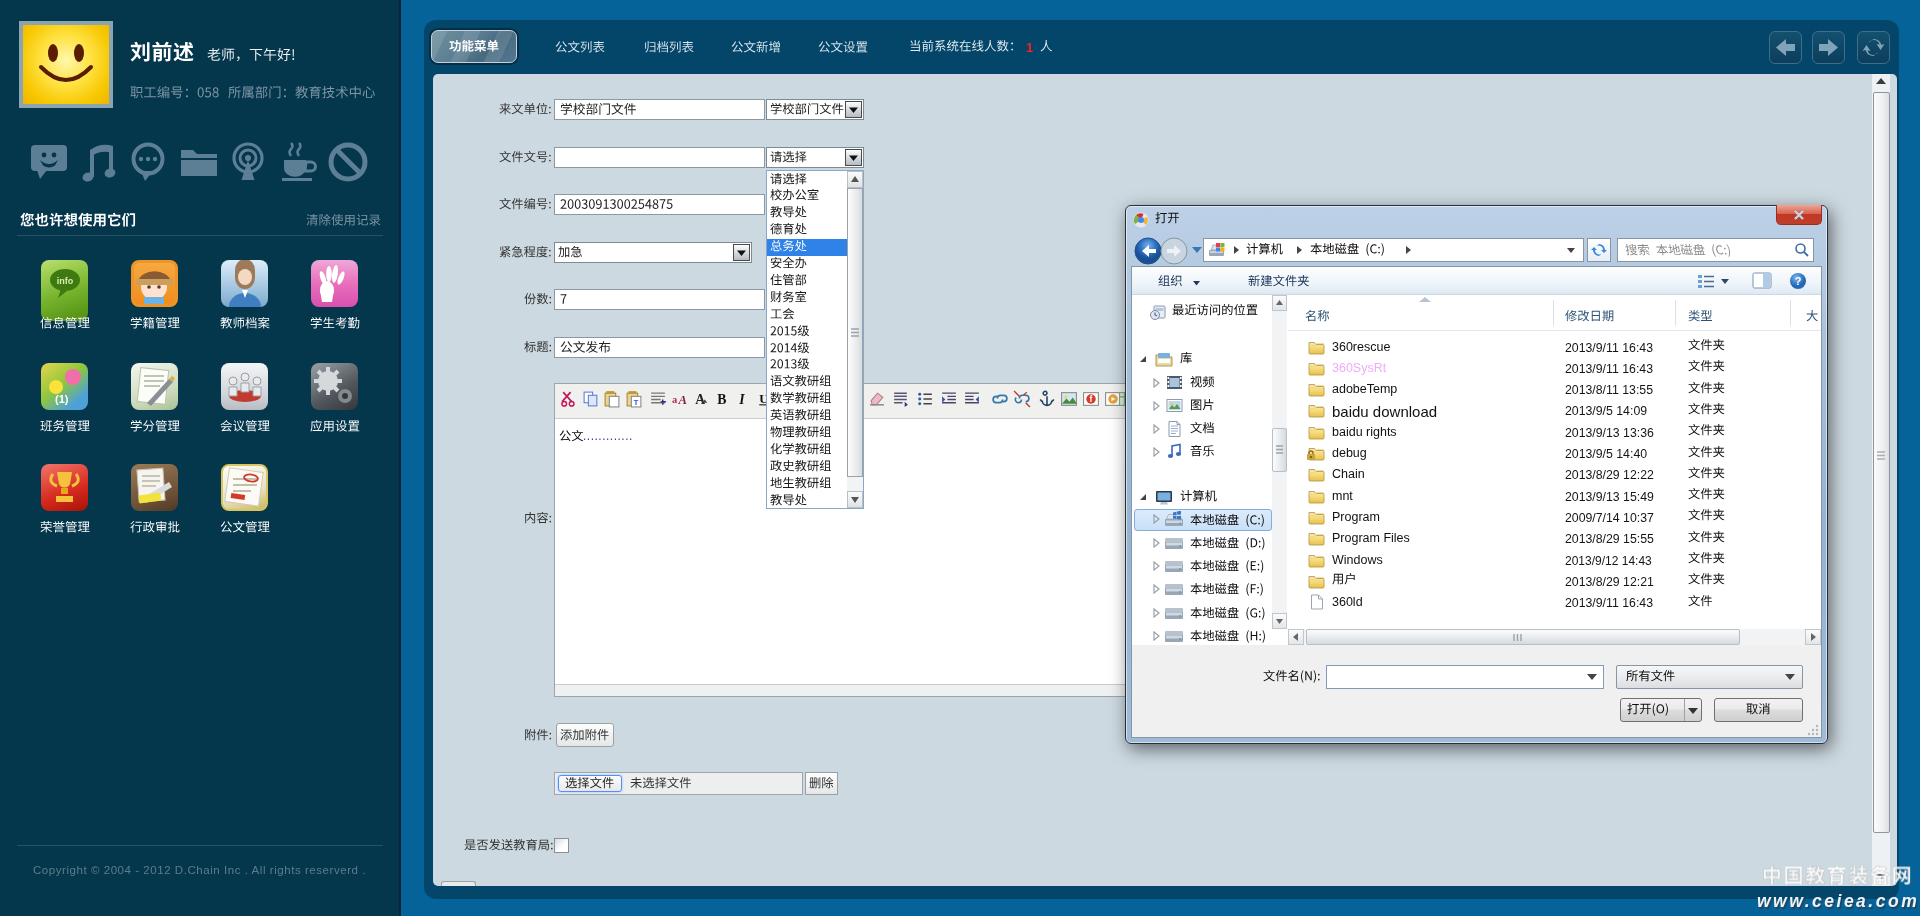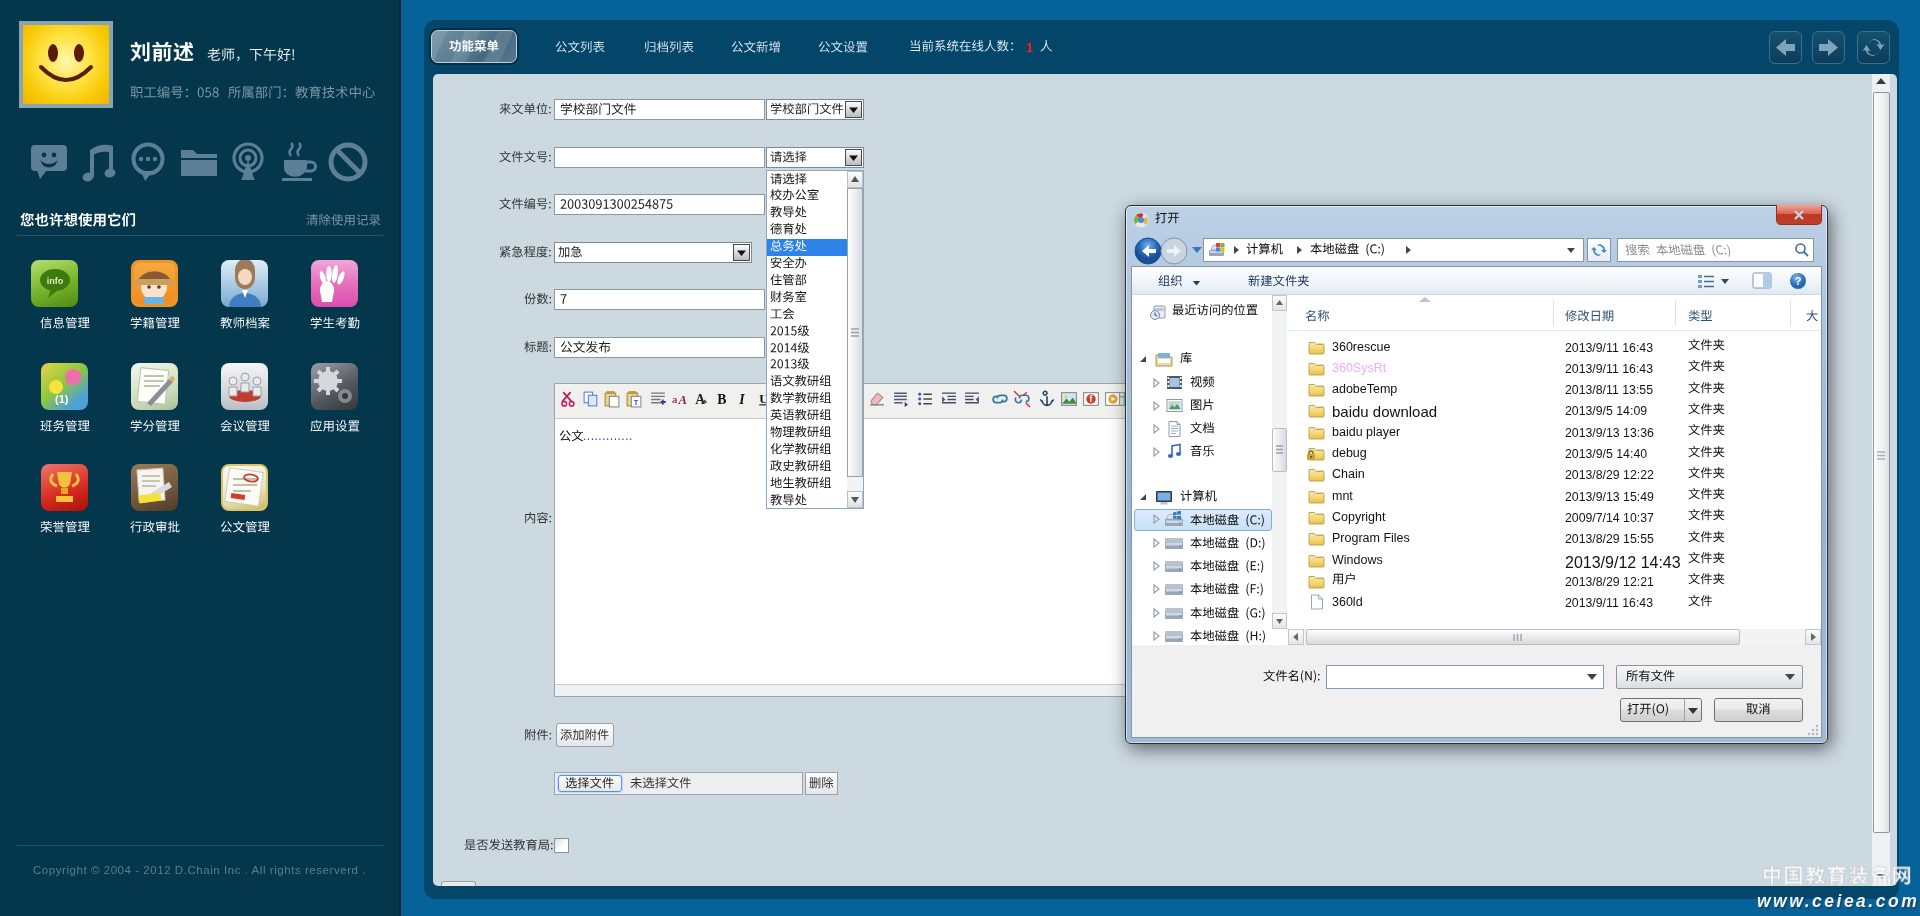--- a/index.html
+++ b/index.html
@@ -317,21 +317,21 @@
     <g fill="#7e96a5" transform="translate(0,10.50) scale(0.01250,-0.01250)">
       <use href="#r6e05" x="0"></use>
       <use href="#r9664" x="1000"></use>
       <use href="#r4f7f" x="2000"></use>
       <use href="#r7528" x="3000"></use>
       <use href="#r8bb0" x="4000"></use>
       <use href="#r5f55" x="5000"></use>
     </g>
   </svg>
 <div class="ab" style="left:17px;top:235px;width:366px;height:1px;background:#2a5163"></div>
-<div class="ab" style="left:31px;top:260px;width:47px;height:47px;border-radius:8px;background:linear-gradient(160deg,#b8e06c,#76b32c 55%,#4f8c12);overflow:hidden"><svg width="47" height="47">
+<div class="ab" style="left:41px;top:260px;width:47px;height:61px;border-radius:8px;background:linear-gradient(160deg,#b8e06c,#76b32c 55%,#4f8c12);overflow:hidden"><svg width="47" height="47">
       <ellipse cx="24" cy="20" rx="15" ry="11" fill="#3f7a10"></ellipse>
       <path d="M20 29l-3 9 9-7z" fill="#3f7a10"></path>
       <text x="24" y="24" font-size="9" font-weight="bold" fill="#d7f0ae" text-anchor="middle" font-family="Liberation Sans">info</text>
     </svg></div>
 <svg class="tx" style="left:39.5px;top:317.0px" width="50.0" height="13.2">
     <g fill="#ffffff" transform="translate(0,10.50) scale(0.01250,-0.01250)">
       <use href="#r4fe1" x="0"></use>
       <use href="#r606f" x="1000"></use>
       <use href="#r7ba1" x="2000"></use>
       <use href="#r7406" x="3000"></use>
@@ -1617,21 +1617,21 @@
     <defs>
       <linearGradient id="gfold" x1="0" y1="0" x2="0" y2="1">
         <stop offset="0" stop-color="#fce9a8"></stop>
         <stop offset=".5" stop-color="#f5d878"></stop>
         <stop offset="1" stop-color="#e8c04a"></stop>
       </linearGradient>
     </defs>
     <path d="M1 3.5h5.5l1.5 2H15a1 1 0 011 1V14a1 1 0 01-1 1H2a1 1 0 01-1-1z" fill="url(#gfold)" stroke="#b09340" stroke-width=".8"></path>
     <path d="M1 6.5h6l2-2h7" fill="none" stroke="#e8d48a" stroke-width=".8"></path>
   </svg>
-<span class="ab" style="z-index:21;left:1332px;top:425px;font-size:12.5px;color:#111;z-index:21">baidu player</span>
+<span class="ab" style="z-index:21;left:1332px;top:425px;font-size:12.5px;color:#111;z-index:21">baidu rights</span>
 <span class="ab" style="z-index:21;left:1565px;top:426px;font-size:12.3px;color:#151515;z-index:21">2013/9/13 13:36</span>
 <svg class="tx" style="z-index:21;left:1688.0px;top:424.2px" width="36.9" height="13.0">
     <g fill="#151515" transform="translate(0,10.33) scale(0.01230,-0.01230)">
       <use href="#r6587" x="0"></use>
       <use href="#r4ef6" x="1000"></use>
       <use href="#r5939" x="2000"></use>
     </g>
   </svg>
 <svg class="ab" style="z-index:21;left:1308px;top:445px" width="17" height="16">
     <defs>
@@ -1702,21 +1702,21 @@
     <defs>
       <linearGradient id="gfold" x1="0" y1="0" x2="0" y2="1">
         <stop offset="0" stop-color="#fce9a8"></stop>
         <stop offset=".5" stop-color="#f5d878"></stop>
         <stop offset="1" stop-color="#e8c04a"></stop>
       </linearGradient>
     </defs>
     <path d="M1 3.5h5.5l1.5 2H15a1 1 0 011 1V14a1 1 0 01-1 1H2a1 1 0 01-1-1z" fill="url(#gfold)" stroke="#b09340" stroke-width=".8"></path>
     <path d="M1 6.5h6l2-2h7" fill="none" stroke="#e8d48a" stroke-width=".8"></path>
   </svg>
-<span class="ab" style="z-index:21;left:1332px;top:510px;font-size:12.5px;color:#111;z-index:21">Copyright</span>
+<span class="ab" style="z-index:21;left:1332px;top:510px;font-size:12.5px;color:#111;z-index:21">Program</span>
 <span class="ab" style="z-index:21;left:1565px;top:511px;font-size:12.3px;color:#151515;z-index:21">2009/7/14 10:37</span>
 <svg class="tx" style="z-index:21;left:1688.0px;top:509.4px" width="36.9" height="13.0">
     <g fill="#151515" transform="translate(0,10.33) scale(0.01230,-0.01230)">
       <use href="#r6587" x="0"></use>
       <use href="#r4ef6" x="1000"></use>
       <use href="#r5939" x="2000"></use>
     </g>
   </svg>
 <svg class="ab" style="z-index:21;left:1308px;top:530px" width="17" height="16">
     <defs>
@@ -1743,21 +1743,21 @@
       <linearGradient id="gfold" x1="0" y1="0" x2="0" y2="1">
         <stop offset="0" stop-color="#fce9a8"></stop>
         <stop offset=".5" stop-color="#f5d878"></stop>
         <stop offset="1" stop-color="#e8c04a"></stop>
       </linearGradient>
     </defs>
     <path d="M1 3.5h5.5l1.5 2H15a1 1 0 011 1V14a1 1 0 01-1 1H2a1 1 0 01-1-1z" fill="url(#gfold)" stroke="#b09340" stroke-width=".8"></path>
     <path d="M1 6.5h6l2-2h7" fill="none" stroke="#e8d48a" stroke-width=".8"></path>
   </svg>
 <span class="ab" style="z-index:21;left:1332px;top:553px;font-size:12.5px;color:#111;z-index:21">Windows</span>
-<span class="ab" style="z-index:21;left:1565px;top:554px;font-size:16px;color:#151515;z-index:21">2013/9/12 14:43</span>
+<span class="ab" style="z-index:21;left:1565px;top:554px;font-size:12px;color:#151515;z-index:21">2013/9/12 14:43</span>
 <svg class="tx" style="z-index:21;left:1688.0px;top:552.0px" width="36.9" height="13.0">
     <g fill="#151515" transform="translate(0,10.33) scale(0.01230,-0.01230)">
       <use href="#r6587" x="0"></use>
       <use href="#r4ef6" x="1000"></use>
       <use href="#r5939" x="2000"></use>
     </g>
   </svg>
 <svg class="ab" style="z-index:21;left:1308px;top:573px" width="17" height="16">
     <defs>
       <linearGradient id="gfold" x1="0" y1="0" x2="0" y2="1">

